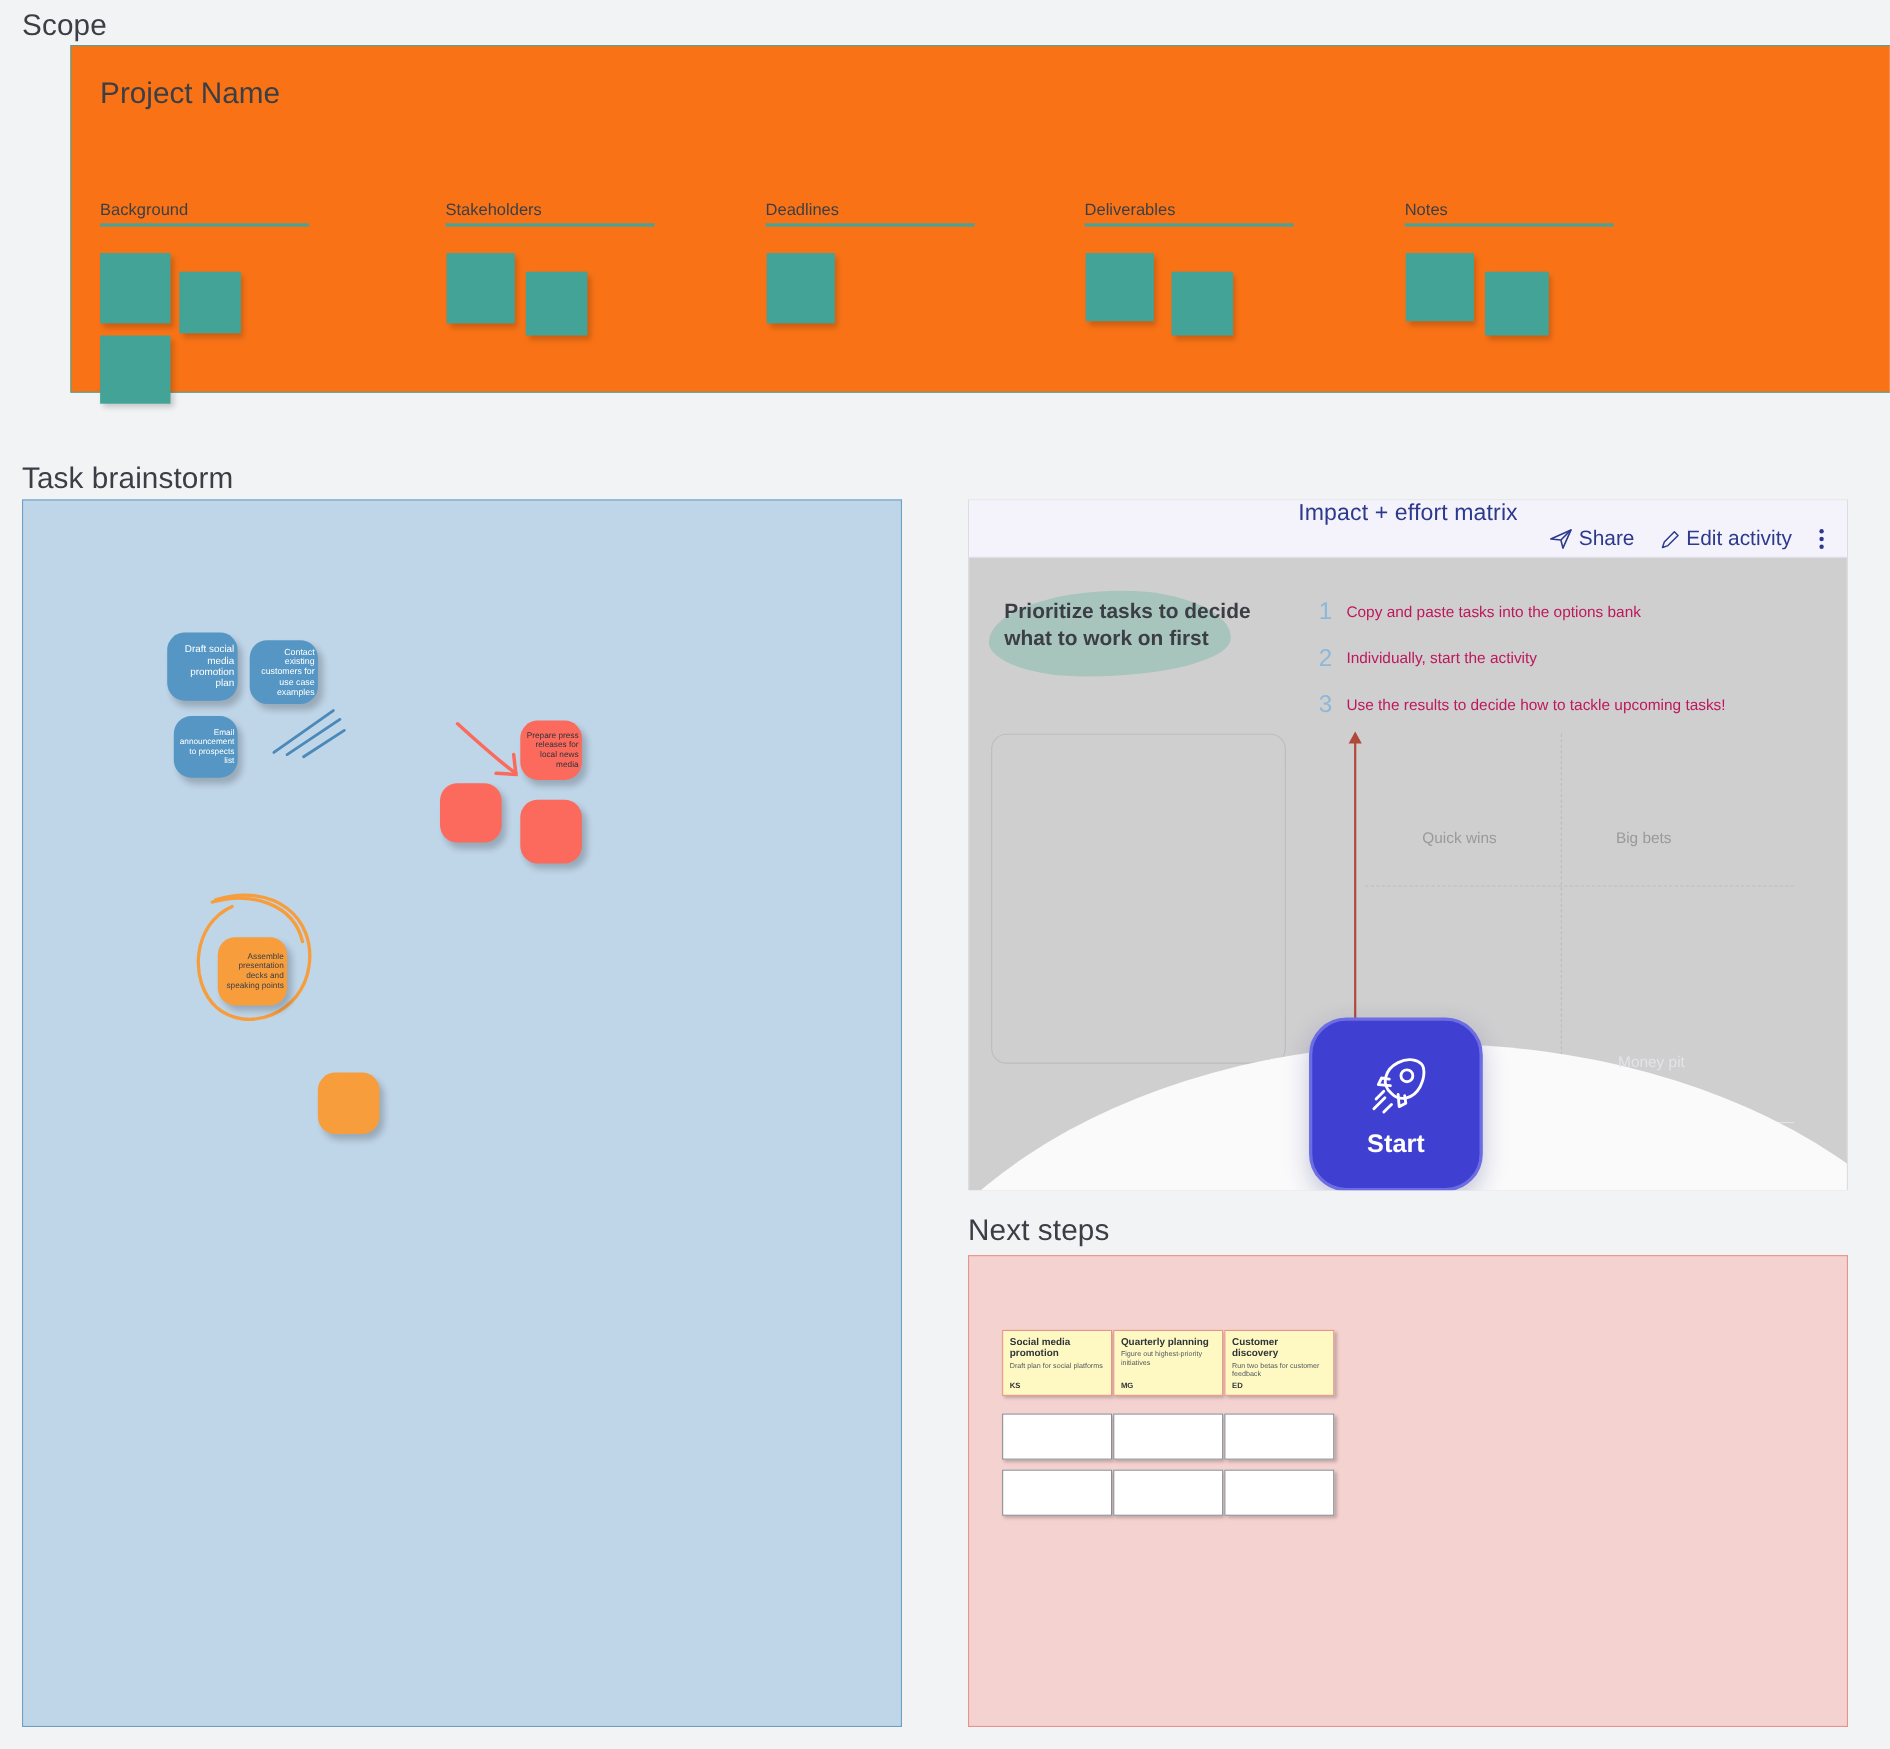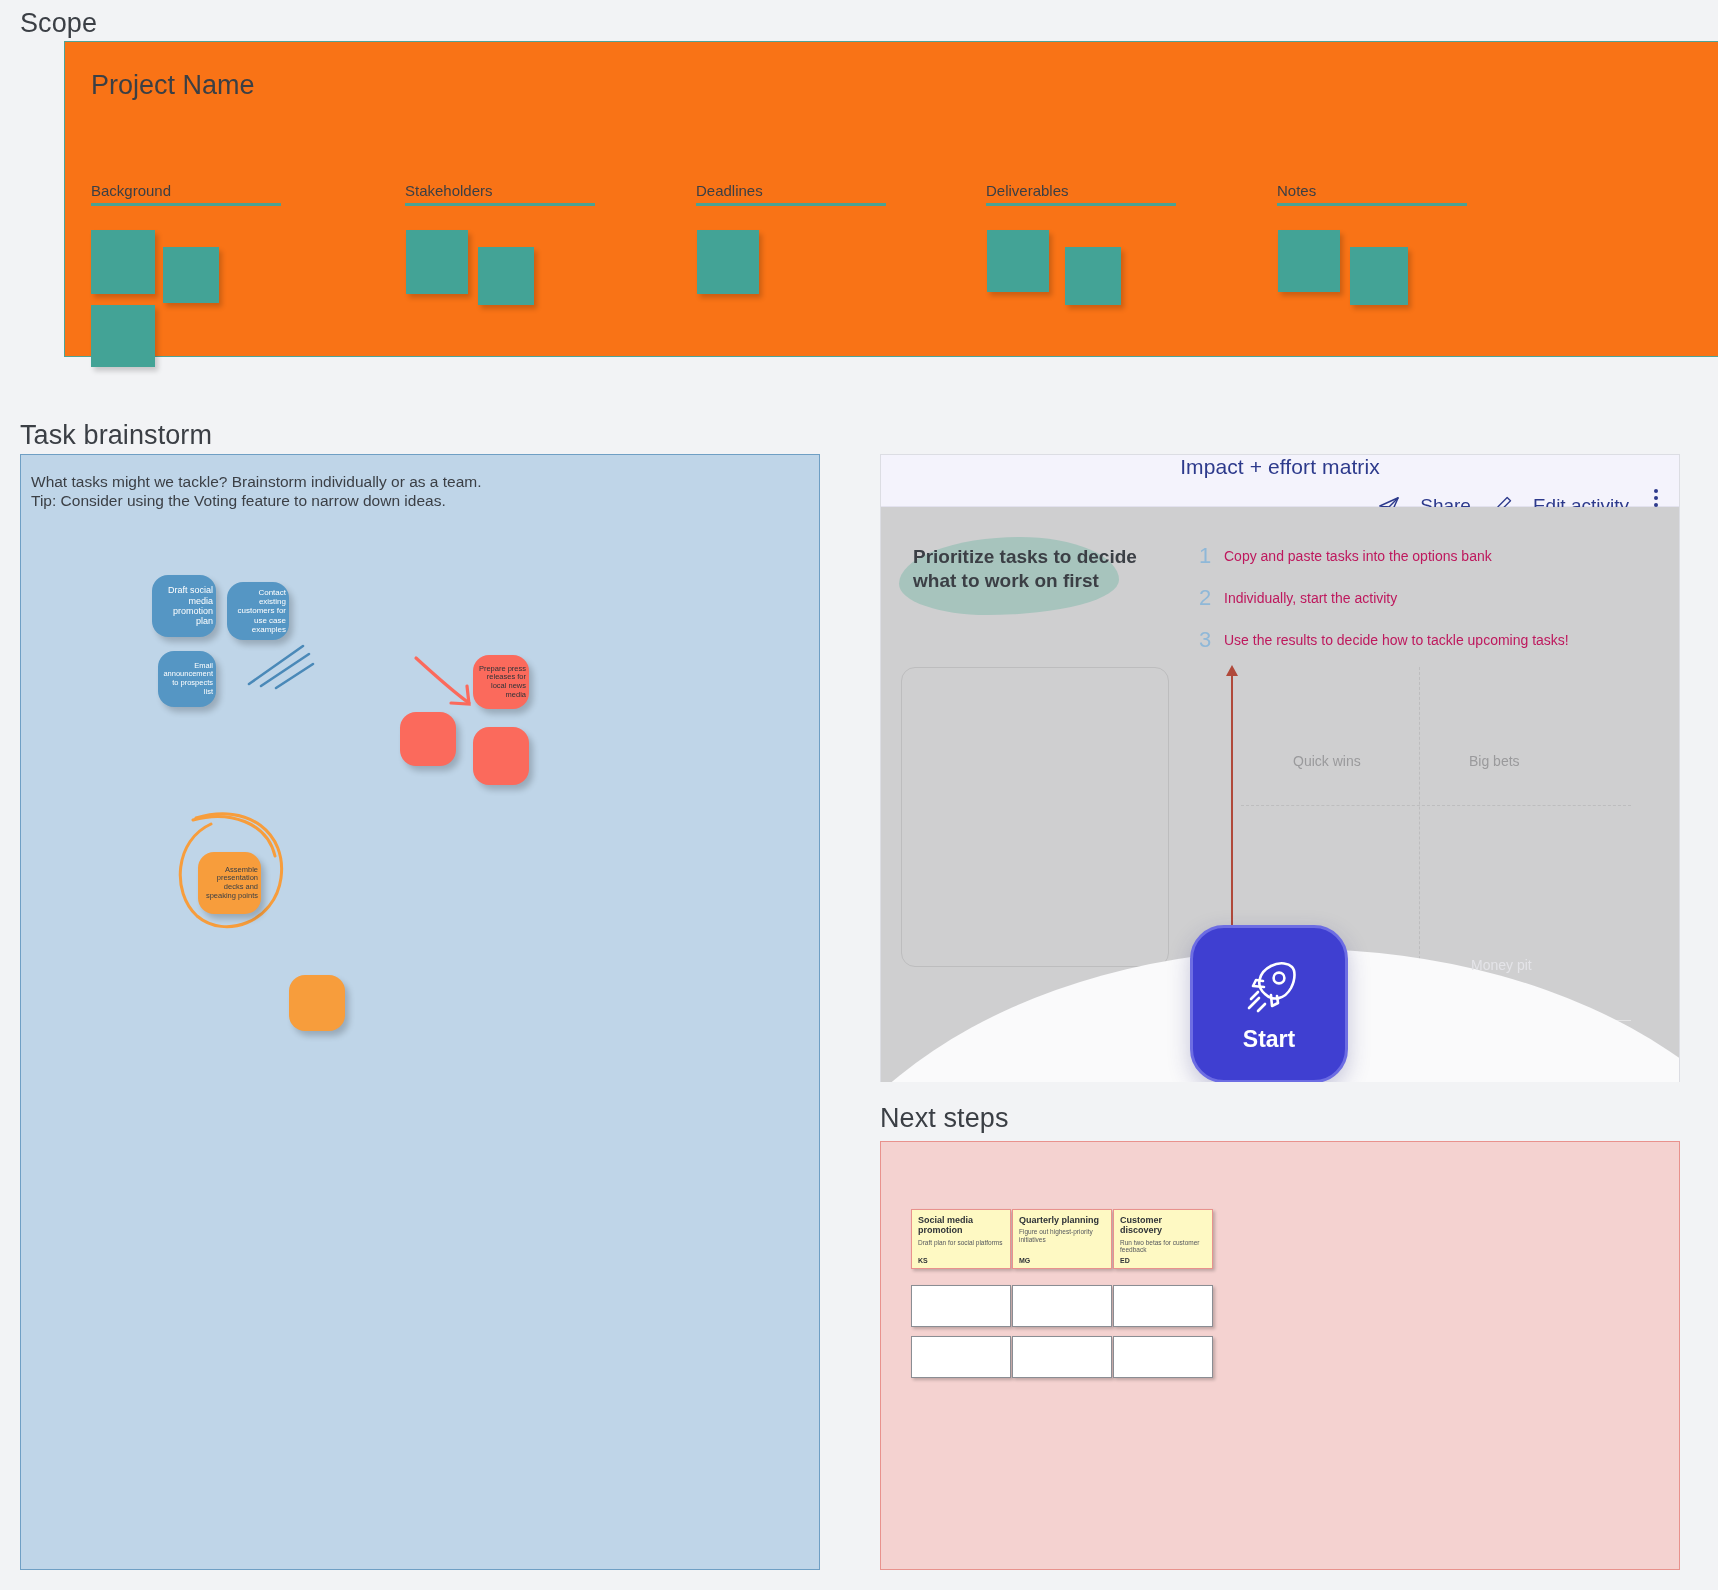--- a/index.html
+++ b/index.html
@@ -105,21 +105,21 @@
     letter-spacing: .1px;
   }
   .matrix-actions {
     margin-left: auto;
     display: flex;
     align-items: center;
     gap: 22px;
     color: #2d3a8c;
     font-size: 19px;
   }
-  .mh-btn { display: flex; align-items: flex-start; gap: 20px; margin-top: 16px; }
+  .mh-btn { display: flex; align-items: flex-end; gap: 5px; }
   .kebab { display: flex; flex-direction: column; gap: 3px; padding: 0 3px; }
   .kebab i { width: 4px; height: 4px; border-radius: 50%; background: #2d3a8c; display:block; }
 
   .matrix-body {
     position: relative;
     height: 575px;
     background: #cfcfd0;
     overflow: hidden;
   }
   .blob {
@@ -332,24 +332,20 @@
       <div class="col-label">Notes</div>
       <div class="col-rule"></div>
     </div>
     <div class="sticky" style="left:1213px; top:188px; width:62px; height:62px;"></div>
     <div class="sticky" style="left:1285px; top:205px; width:58px; height:58px;"></div>
   </div>
 
   <div class="section-title" style="left:20px; top:420px;">Task brainstorm</div>
 
   <div class="brainstorm-frame">
-    <div class="brainstorm-instr">
-      <div>What tasks might we tackle? Brainstorm individually or as a team.</div>
-      <div>Tip: Consider using the Voting feature to narrow down ideas.</div>
-    </div>
 
     <div class="bs-note blue" style="left:131px; top:120px; width:64px; height:62px; font-size:9px;">Draft social media promotion plan</div>
     <div class="bs-note blue" style="left:206px; top:127px; width:62px; height:58px; font-size:8px;">Contact existing customers for use case examples</div>
     <div class="bs-note blue" style="left:137px; top:196px; width:58px; height:56px; font-size:7.5px;">Email announcement to prospects list</div>
 
     <svg style="position:absolute; left:220px; top:185px;" width="80" height="55">
       <g stroke="#4a89b8" stroke-width="2.6" stroke-linecap="round" fill="none">
         <line x1="8" y1="44" x2="62" y2="6"></line>
         <line x1="20" y1="46" x2="68" y2="14"></line>
         <line x1="35" y1="48" x2="72" y2="24"></line>

